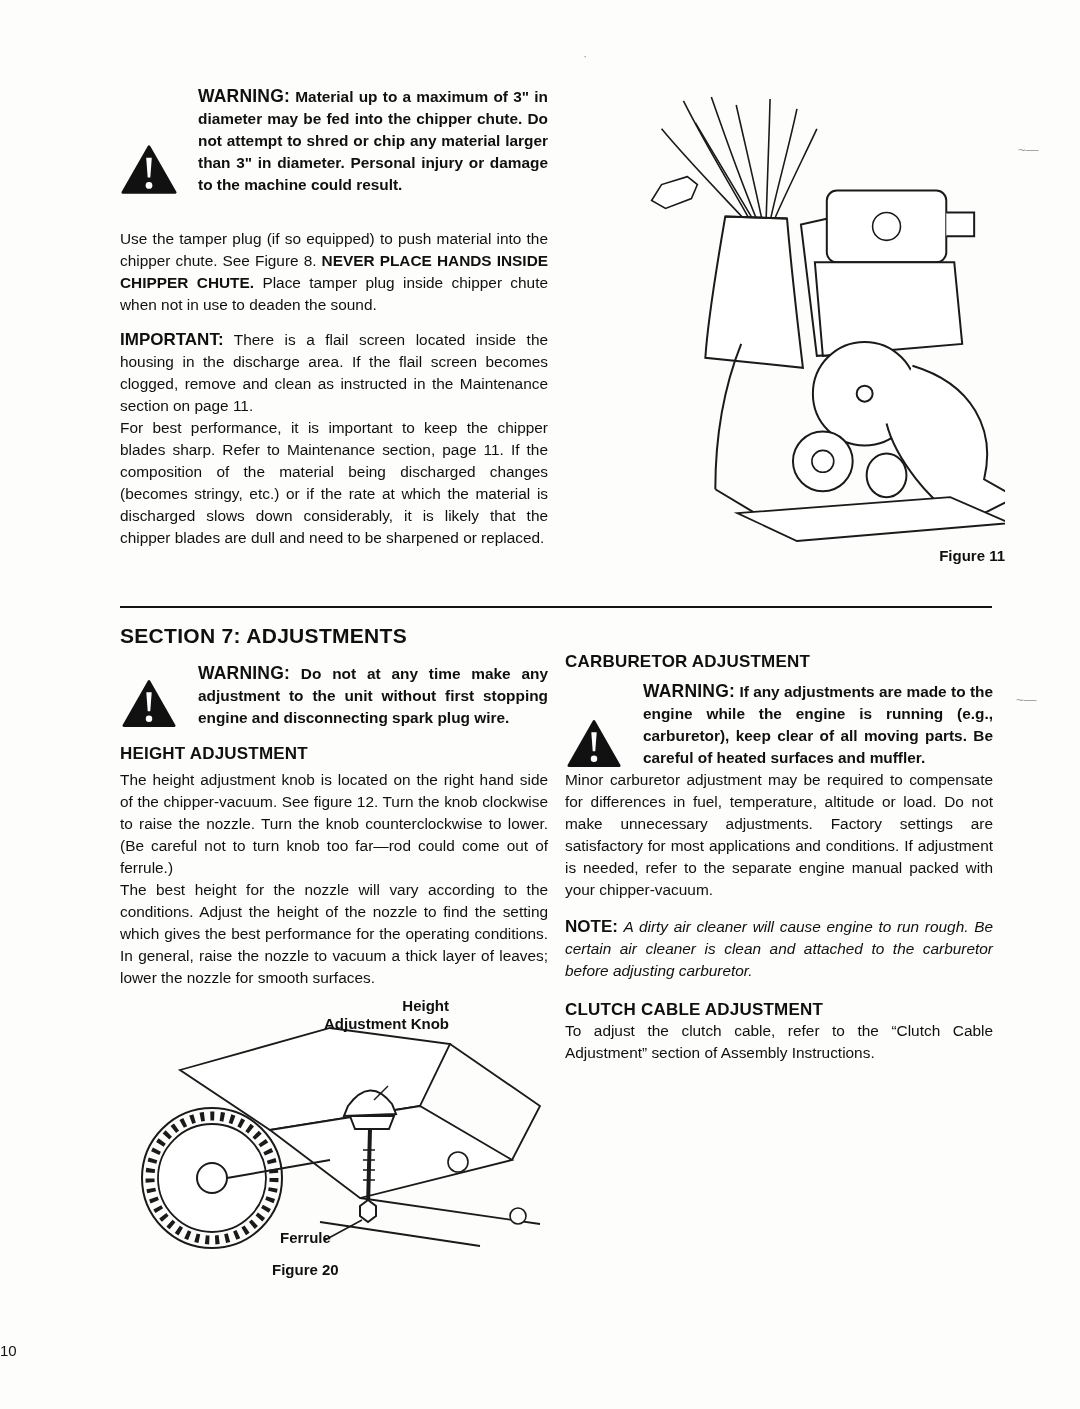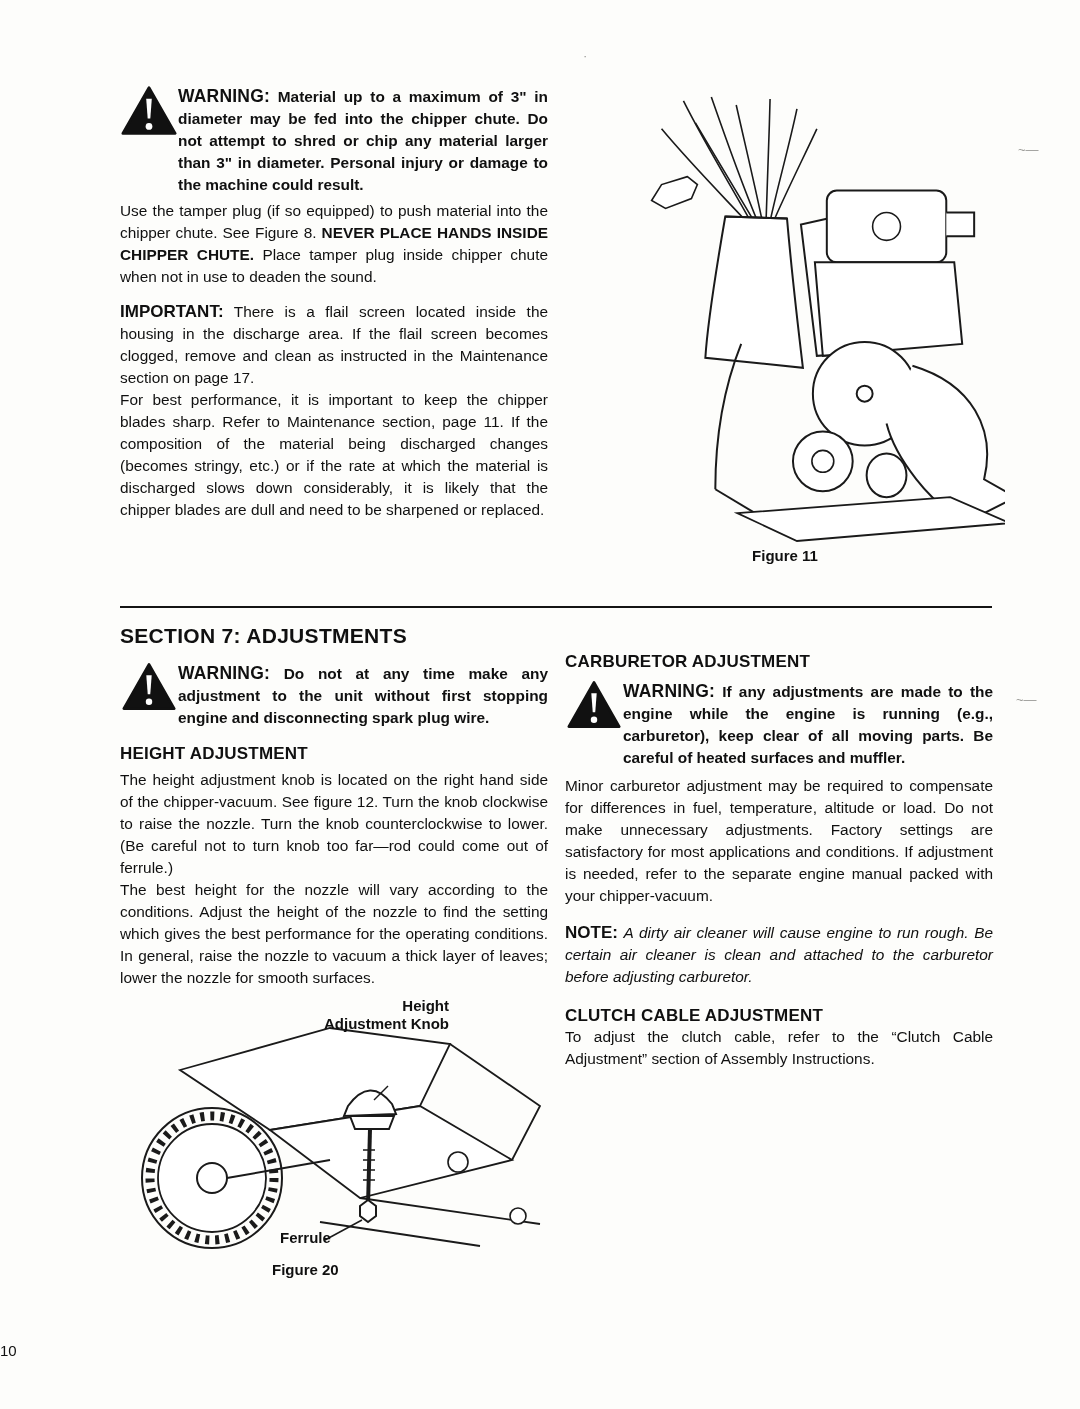--- a/index.html
+++ b/index.html
@@ -6,21 +6,21 @@
   body{
     width:1080px;height:1409px;position:relative;overflow:hidden;
     background:#fdfdfb;color:#101010;
     font-family:"Liberation Sans",sans-serif;
   }
   .abs{position:absolute}
   p{margin:0}
   .body-text{font-size:15.4px;line-height:22px;text-align:justify}
   .bold{font-weight:700}
   .italic{font-style:italic}
-  .warning-row{display:flex;align-items:flex-start;}
+  .warning-row{display:flex;align-items:flex-end;gap:20px}
   .warning-row .icon-wrap{flex:0 0 58px;display:flex;justify-content:center}
   .warning-text{font-weight:700;font-size:15.4px;line-height:22px;text-align:justify;flex:1}
   .w-label{font-size:17.5px;letter-spacing:.2px}
   .h2{font-size:17px;font-weight:700;letter-spacing:.2px}
   .section-title{font-size:21px;font-weight:700;letter-spacing:.3px}
   .fig-caption{font-weight:700;font-size:15px}
   .rule{background:#141414;height:2px}
   .fig-label{font-weight:700;font-size:15px;line-height:18px}
   .page-number{font-size:15px;}
   .artifact{color:#9a9a96;font-size:13px}
@@ -35,23 +35,23 @@
     <div class="icon-wrap">
       <svg width="56" height="52" viewBox="0 0 60 54" aria-hidden="true">
         <path d="M30 2 L58 51 L2 51 Z" fill="#111" stroke="#111" stroke-linejoin="round" stroke-width="3"></path>
         <path d="M27 14 h6 l-1.6 21 h-2.8 Z" fill="#fff"></path>
         <circle cx="30" cy="43.5" r="3.6" fill="#fff"></circle>
       </svg>
     </div>
     <p class="warning-text"><span class="w-label">WARNING:</span> <span>Material up to a maximum of 3" in diameter may be fed into the chipper chute. Do not attempt to shred or chip any material larger than 3" in diameter. Personal injury or damage to the machine could result.</span></p>
   </div>
 
-  <p class="body-text" style="margin-top:4px"><span>Use the tamper plug (if so equipped) to push material into the chipper chute. See Figure 8.</span> <span class="bold">NEVER PLACE HANDS INSIDE CHIPPER CHUTE.</span> <span>Place tamper plug inside chipper chute when not in use to deaden the sound.</span></p>
+  <p class="body-text" style="margin-top:32px"><span>Use the tamper plug (if so equipped) to push material into the chipper chute. See Figure 8.</span> <span class="bold">NEVER PLACE HANDS INSIDE CHIPPER CHUTE.</span> <span>Place tamper plug inside chipper chute when not in use to deaden the sound.</span></p>
 
-  <p class="body-text" style="margin-top:13px"><span class="bold" style="font-size:17px">IMPORTANT:</span> <span>There is a flail screen located inside the housing in the discharge area. If the flail screen becomes clogged, remove and clean as instructed in the Maintenance section on page 17.</span></p>
+  <p class="body-text" style="margin-top:13px"><span class="bold" style="font-size:17px">IMPORTANT:</span> <span>There is a flail screen located inside the housing in the discharge area. If the flail screen becomes clogged, remove and clean as instructed in the Maintenance section on page 11.</span></p>
 
   <p class="body-text">For best performance, it is important to keep the chipper blades sharp. Refer to Maintenance section, page 11. If the composition of the material being discharged changes (becomes stringy, etc.) or if the rate at which the material is discharged slows down considerably, it is likely that the chipper blades are dull and need to be sharpened or replaced.</p>
 </div>
 
 <div class="abs" style="left:565px;top:95px;width:440px">
   <svg width="440" height="448" viewBox="0 0 440 450">
 
     <g stroke="#1a1a1a" stroke-width="1.6" fill="none">
       <path d="M118 6 C140 50 168 95 186 128"></path>
       <path d="M146 2 C162 48 178 92 192 126"></path>
@@ -83,21 +83,21 @@
 
     <path d="M176 250 C160 290 150 340 150 396" fill="none" stroke="#1a1a1a" stroke-width="2"></path>
     <path d="M150 396 L190 420" stroke="#1a1a1a" stroke-width="2" fill="none"></path>
 
     <circle cx="258" cy="368" r="30" fill="#fff" stroke="#1a1a1a" stroke-width="2"></circle>
     <circle cx="258" cy="368" r="11" fill="none" stroke="#1a1a1a" stroke-width="1.6"></circle>
     <ellipse cx="322" cy="382" rx="20" ry="22" fill="#fff" stroke="#1a1a1a" stroke-width="2"></ellipse>
 
     <path d="M172 420 L386 404 L446 430 L232 448 Z" fill="#fff" stroke="#1a1a1a" stroke-width="1.8"></path>
   </svg>
-  <div class="fig-caption" style="text-align:center;margin-top:4px">Figure 11</div>
+  <div class="fig-caption" style="text-align:right;margin-top:4px">Figure 11</div>
 </div>
 
 <div class="abs rule" style="left:120px;top:606px;width:872px"></div>
 
 <div class="abs" style="left:120px;top:624px;width:428px">
 
   <div class="section-title">SECTION 7: ADJUSTMENTS</div>
 
   <div class="warning-row" style="margin-top:14px">
     <div class="icon-wrap">
@@ -158,21 +158,21 @@
     <div class="icon-wrap">
       <svg width="54" height="50" viewBox="0 0 60 54" aria-hidden="true">
         <path d="M30 2 L58 51 L2 51 Z" fill="#111" stroke="#111" stroke-linejoin="round" stroke-width="3"></path>
         <path d="M27 14 h6 l-1.6 21 h-2.8 Z" fill="#fff"></path>
         <circle cx="30" cy="43.5" r="3.6" fill="#fff"></circle>
       </svg>
     </div>
     <p class="warning-text"><span class="w-label">WARNING:</span> <span>If any adjustments are made to the engine while the engine is running (e.g., carburetor), keep clear of all moving parts. Be careful of heated surfaces and muffler.</span></p>
   </div>
 
-  <p class="body-text" style="margin-top:6px">Minor carburetor adjustment may be required to compensate for differences in fuel, temperature, altitude or load. Do not make unnecessary adjustments. Factory settings are satisfactory for most applications and conditions. If adjustment is needed, refer to the separate engine manual packed with your chipper-vacuum.</p>
+  <p class="body-text" style="">Minor carburetor adjustment may be required to compensate for differences in fuel, temperature, altitude or load. Do not make unnecessary adjustments. Factory settings are satisfactory for most applications and conditions. If adjustment is needed, refer to the separate engine manual packed with your chipper-vacuum.</p>
 
   <p class="body-text" style="margin-top:15px"><span class="bold" style="font-size:17px">NOTE:</span> <span class="italic">A dirty air cleaner will cause engine to run rough. Be certain air cleaner is clean and attached to the carburetor before adjusting carburetor.</span></p>
 
   <div class="h2" style="margin-top:18px">CLUTCH CABLE ADJUSTMENT</div>
   <p class="body-text" style="">To adjust the clutch cable, refer to the “Clutch Cable Adjustment” section of Assembly Instructions.</p>
 </div>
 
 <div class="abs page-number" style="left:0;right:0;top:1342px">10</div>
 
 <div class="abs artifact" style="left:1018px;top:142px">~—</div>

